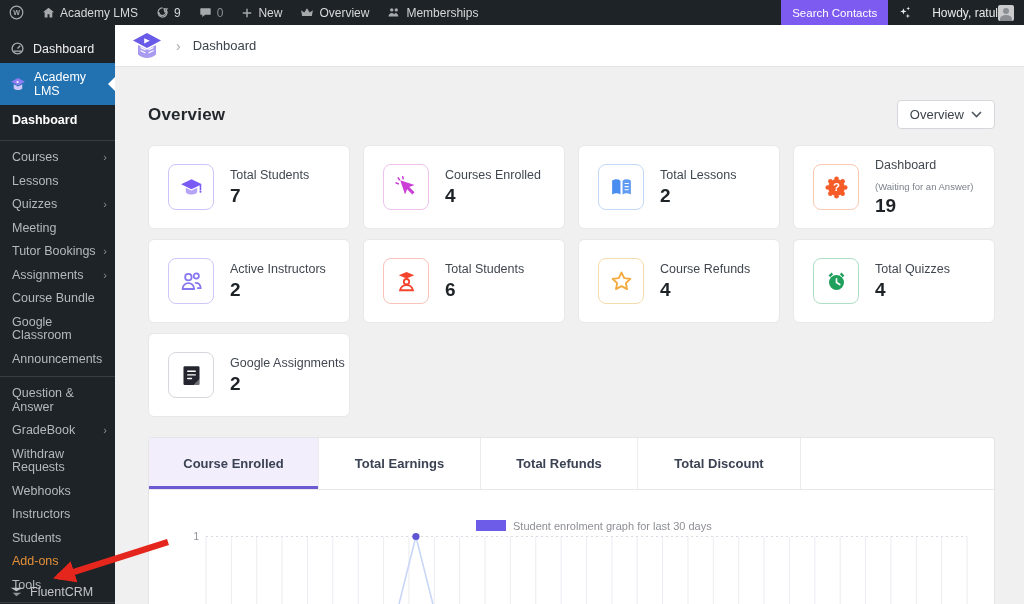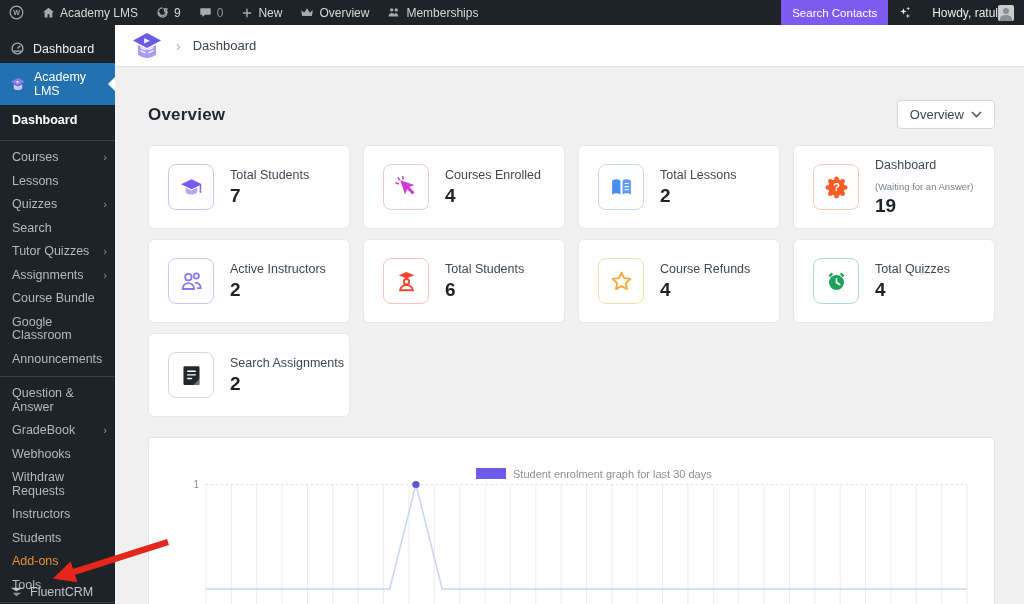--- a/index.html
+++ b/index.html
@@ -184,24 +184,24 @@
           <span class="side-arrow">›</span>
         </div>
         <div class="side-item">
           <span>Lessons</span>
         </div>
         <div class="side-item">
           <span>Quizzes</span>
           <span class="side-arrow">›</span>
         </div>
         <div class="side-item">
-          <span>Search</span>
-        </div>
-        <div class="side-item">
-          <span>Tutor Quizzes</span>
+          <span>Meeting</span>
+        </div>
+        <div class="side-item">
+          <span>Tutor Bookings</span>
           <span class="side-arrow">›</span>
         </div>
         <div class="side-item">
           <span>Assignments</span>
           <span class="side-arrow">›</span>
         </div>
         <div class="side-item">
           <span>Course Bundle</span>
         </div>
         <div class="side-item">
@@ -212,24 +212,24 @@
         </div>
         <div class="side-divider"></div>
         <div class="side-item">
           <span>Question &amp; Answer</span>
         </div>
         <div class="side-item">
           <span>GradeBook</span>
           <span class="side-arrow">›</span>
         </div>
         <div class="side-item">
+          <span>Withdraw Requests</span>
+        </div>
+        <div class="side-item">
           <span>Webhooks</span>
-        </div>
-        <div class="side-item">
-          <span>Withdraw Requests</span>
         </div>
         <div class="side-item">
           <span>Instructors</span>
         </div>
         <div class="side-item">
           <span>Students</span>
         </div>
         <div class="side-item">
           <span style="color: rgb(229, 144, 56);">Add-ons</span>
         </div>
@@ -390,27 +390,34 @@
           </div>
           <div class="stat-card">
             <div class="icon-box" style="border-color: rgb(214, 216, 221); color: rgb(35, 38, 47);">
               <svg width="25" height="25" viewBox="0 0 24 24">
                 <path d="M5.5 3h13a1.2 1.2 0 011.2 1.2v15.6A1.2 1.2 0 0118.5 21h-13a1.2 1.2 0 01-1.2-1.2V4.2A1.2 1.2 0 015.5 3z" fill="currentColor"></path>
                 <path d="M8.4 8h7.2M8.4 11.4h7.2M8.4 14.8h3.6" stroke="#fff" stroke-width="1.4" stroke-linecap="round"></path>
                 <path d="M13.8 21l6-6v4.8a1.2 1.2 0 01-1.2 1.2z" fill="#fff" opacity=".35"></path>
               </svg>
             </div>
             <div class="card-texts">
-              <div class="card-title">Search Assignments</div>
+              <div class="card-title">Google Assignments</div>
               <div class="card-value">2</div>
             </div>
           </div>
         </div>
 
       <div class="panel">
+        <div class="tabs" id="tabs-row">
+            <div class="tab active" style="width: 170px;">Course Enrolled</div>
+            <div class="tab" style="width: 162px;">Total Earnings</div>
+            <div class="tab" style="width: 157px;">Total Refunds</div>
+            <div class="tab" style="width: 163px;">Total Discount</div>
+            <div class="tab-filler"></div>
+          </div>
         <div class="chart-wrap">
           <svg id="chart-svg" width="845" height="348" viewBox="0 0 845 348">
               <g>
                 <line x1="57" y1="46.5" x2="57" y2="348" stroke="#ececf2" stroke-width="1"></line>
                 <line x1="82.36666666666667" y1="46.5" x2="82.36666666666667" y2="348" stroke="#ececf2" stroke-width="1"></line>
                 <line x1="107.73333333333333" y1="46.5" x2="107.73333333333333" y2="348" stroke="#ececf2" stroke-width="1"></line>
                 <line x1="133.1" y1="46.5" x2="133.1" y2="348" stroke="#ececf2" stroke-width="1"></line>
                 <line x1="158.46666666666667" y1="46.5" x2="158.46666666666667" y2="348" stroke="#ececf2" stroke-width="1"></line>
                 <line x1="183.83333333333331" y1="46.5" x2="183.83333333333331" y2="348" stroke="#ececf2" stroke-width="1"></line>
                 <line x1="209.2" y1="46.5" x2="209.2" y2="348" stroke="#ececf2" stroke-width="1"></line>

